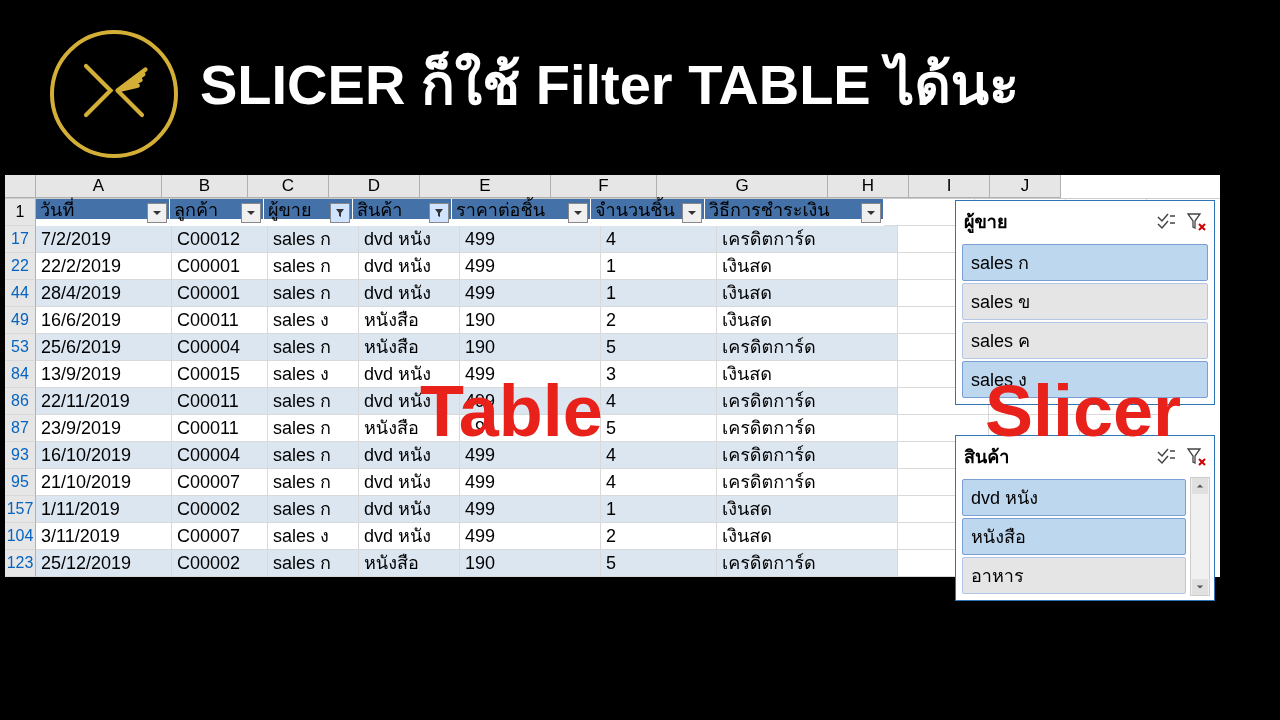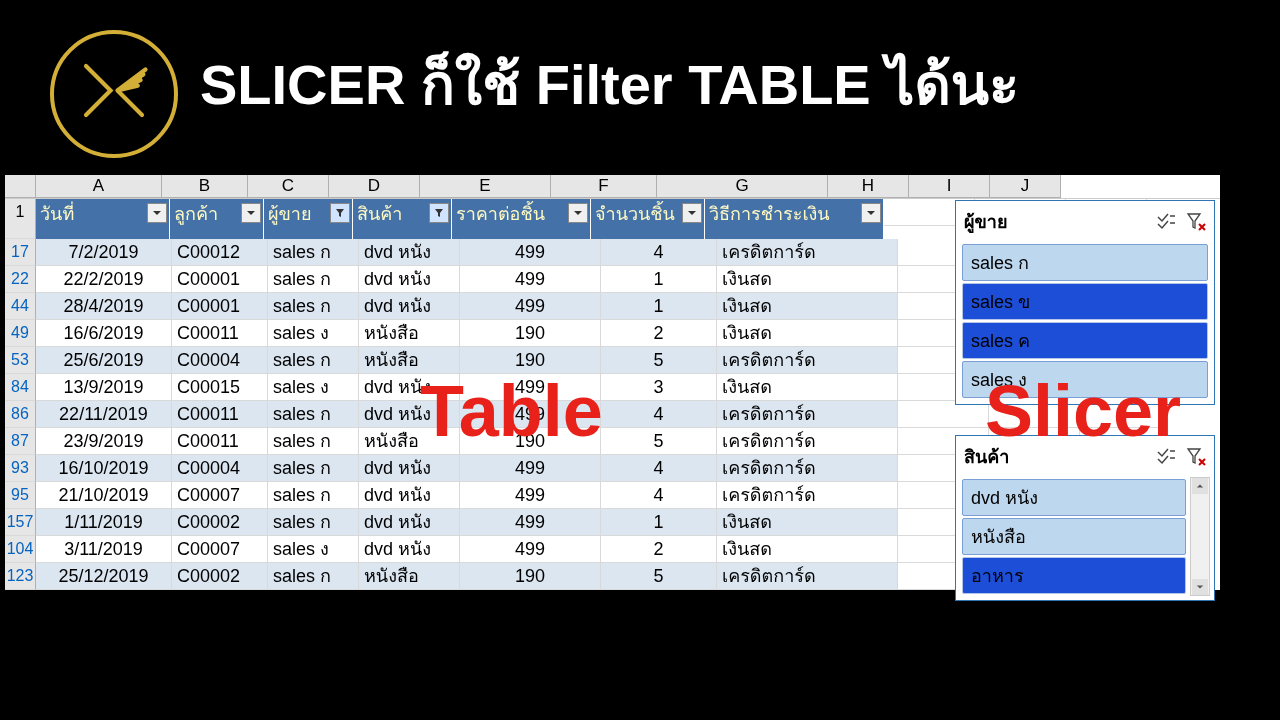--- a/index.html
+++ b/index.html
@@ -7,37 +7,37 @@
 .logo{position:absolute;left:50px;top:30px;width:120px;height:120px;border:4px solid #d4af37;border-radius:50%;display:flex;align-items:center;justify-content:center}
 .logo svg{width:70px;height:70px}
 .title{position:absolute;left:200px;top:40px;color:#fff;font-size:56px;font-weight:700}
 .sheet{position:absolute;left:5px;top:175px;width:1215px;background:#fff;font-size:18px;color:#000}
 .cols{display:flex;border-bottom:1px solid #ccc}
 .rh{width:30px;background:#e6e6e6;border-right:1px solid #b0b0b0;border-bottom:1px solid #b0b0b0;height:22px}
 .ch{background:#e6e6e6;border-right:1px solid #b0b0b0;border-bottom:1px solid #b0b0b0;text-align:center;height:22px;line-height:22px;font-size:17px}
 .row{display:flex}
 .rn{width:30px;background:#e6e6e6;border-right:1px solid #b0b0b0;border-bottom:1px solid #d9d9d9;text-align:center;line-height:26px;font-size:16px;color:#0563c1}
 .rn.black{color:#000}
-.hd{background:#4472a8;color:#fef9c3;border-right:1px solid #fff;height:40px;display:flex;align-items:flex-start;padding:0 4px;position:relative;font-size:18px}
+.hd{background:#4472a8;color:#000000;border-right:1px solid #fff;height:20px;display:flex;align-items:center;padding:0 4px;position:relative;font-size:18px}
 .hd .arr{position:absolute;right:2px;top:4px;width:18px;height:18px;background:#f0f0f0;border:1px solid #888;display:flex;align-items:center;justify-content:center}
 .hd .arr svg{width:10px;height:10px}
 .cell{border-right:1px solid #d9d9d9;border-bottom:1px solid #d9d9d9;height:26px;line-height:26px;padding:0 5px;overflow:hidden;white-space:nowrap}
-.ar{text-align:center}
+.ar{text-align:left}
 .band{background:#dce6f1}
 .cA{width:125px}.cB{width:85px}.cC{width:80px}.cD{width:90px}.cE{width:130px}.cF{width:105px}.cG{width:170px}.cH{width:80px}.cI{width:80px}.cJ{width:70px}
 .overlay{position:absolute;color:#e8211b;font-size:72px;font-weight:700;pointer-events:none}
 .ov1{left:420px;top:370px}
 .ov2{left:985px;top:370px}
 .slicer{position:absolute;background:#fff;border:1px solid #2e75b6;padding:4px;font-size:18px}
 .sl1{left:955px;top:200px;width:250px}
 .sl2{left:955px;top:435px;width:250px}
 .sl-head{display:flex;align-items:center;justify-content:space-between;padding:2px 4px 6px 4px;font-weight:600}
 .sl-icons{display:flex;gap:10px}
 .sl-icons svg{width:20px;height:20px}
-.sl-item{border:1px solid #b4c6e7;border-radius:2px;padding:3px 8px;margin:2px 2px;background:#1d4ed8;cursor:pointer}
+.sl-item{border:1px solid #b4c6e7;border-radius:2px;padding:3px 8px;margin:2px 2px;background:#e5e5e5;cursor:pointer}
 .sl-item.sel{background:#bdd7ee;border-color:#7a9fd4}
 .sl-body{display:flex}
 .sl-list{flex:1}
 .sl-scroll{width:18px;background:#f0f0f0;border:1px solid #ccc;margin-left:2px;display:flex;flex-direction:column;justify-content:space-between;align-items:center}
 .sl-scroll .btn{width:16px;height:16px;background:#e0e0e0;display:flex;align-items:center;justify-content:center}
 .sl-scroll .btn svg{width:8px;height:8px}
 .filtered .arr{background:#d0e4ff}
 </style>
 </head>
 <body>

